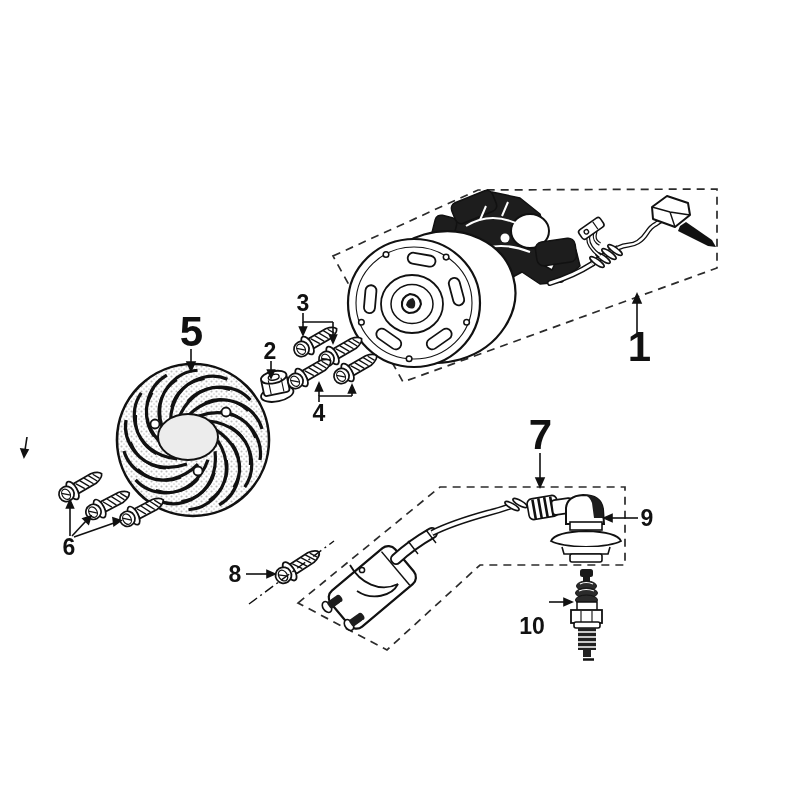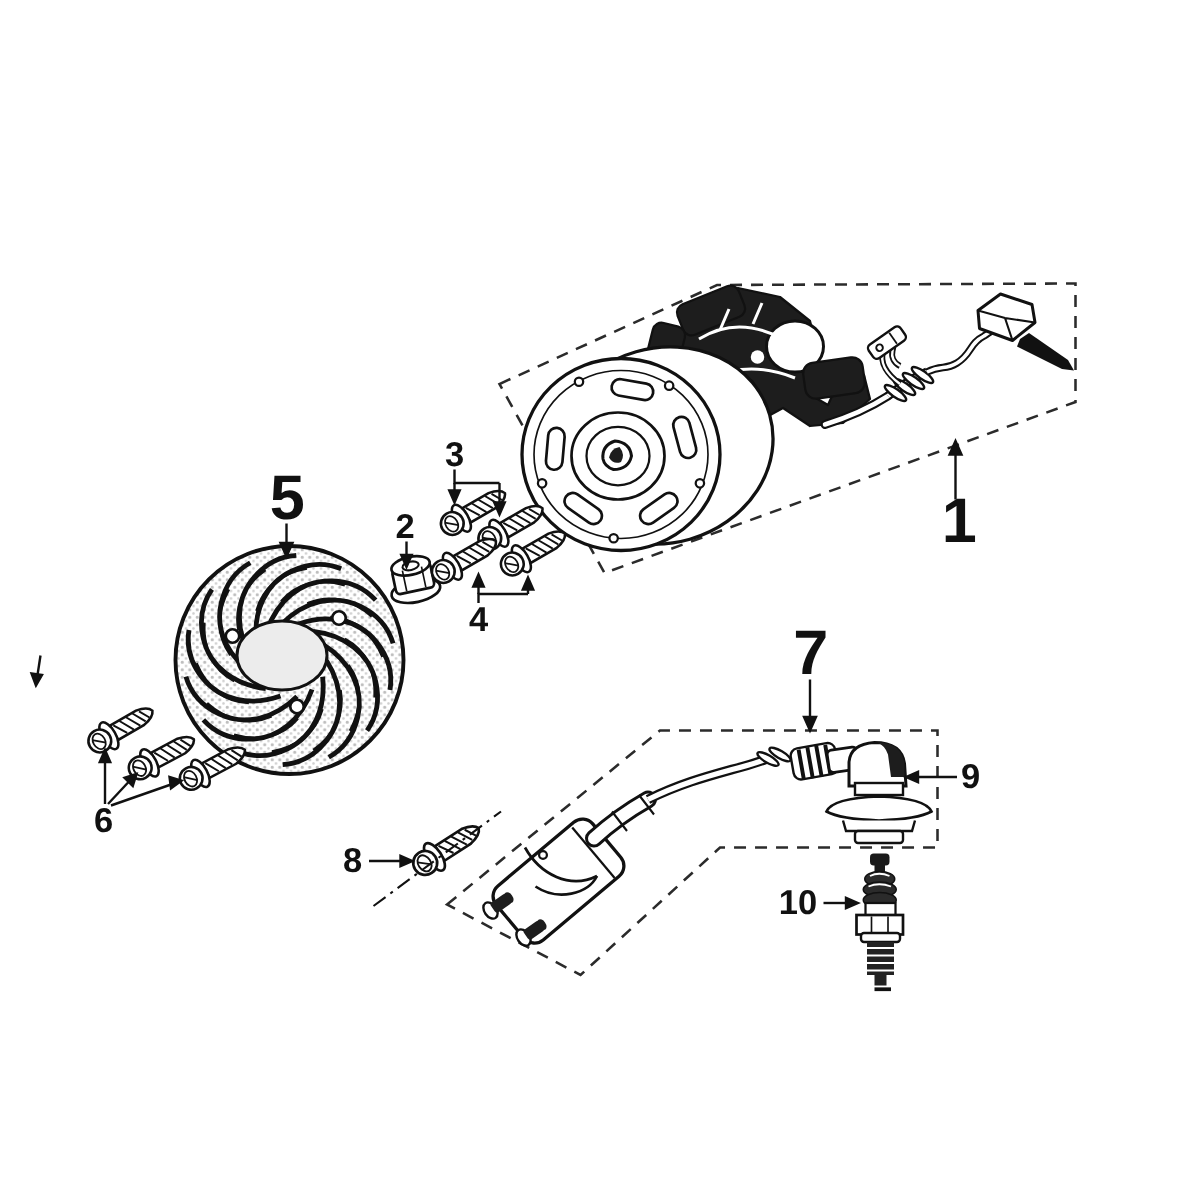--- a/index.html
+++ b/index.html
@@ -273,15 +273,15 @@
 
 <div class="callout lg" style="left:639px;top:347px">1</div>
 <div class="callout sm" style="left:270px;top:351px">2</div>
 <div class="callout sm" style="left:303px;top:303px">3</div>
 <div class="callout sm" style="left:319px;top:413px">4</div>
 <div class="callout lg" style="left:191px;top:332px">5</div>
 <div class="callout sm" style="left:69px;top:547px">6</div>
 <div class="callout lg" style="left:540px;top:435px">7</div>
 <div class="callout sm" style="left:235px;top:574px">8</div>
 <div class="callout sm" style="left:647px;top:518px">9</div>
-<div class="callout sm" style="left:532px;top:602px">10</div>
+<div class="callout sm" style="left:532px;top:626px">10</div>
 
 </div>
 
 </body></html>

